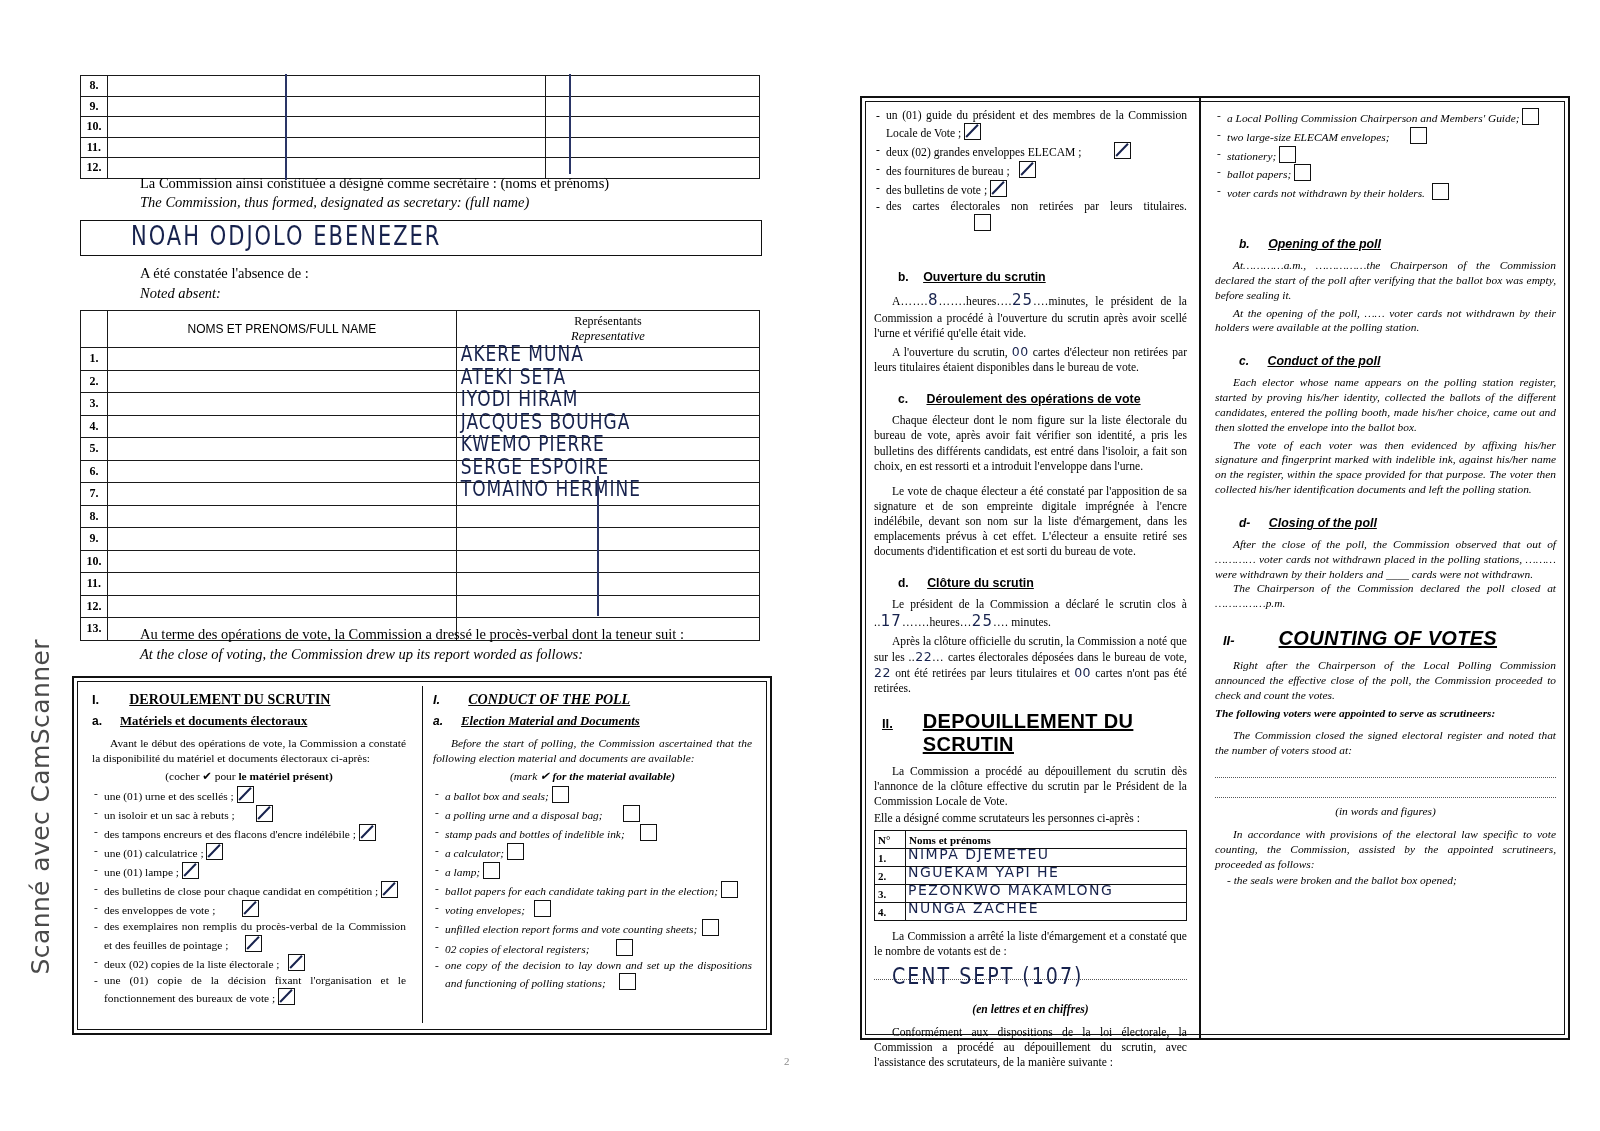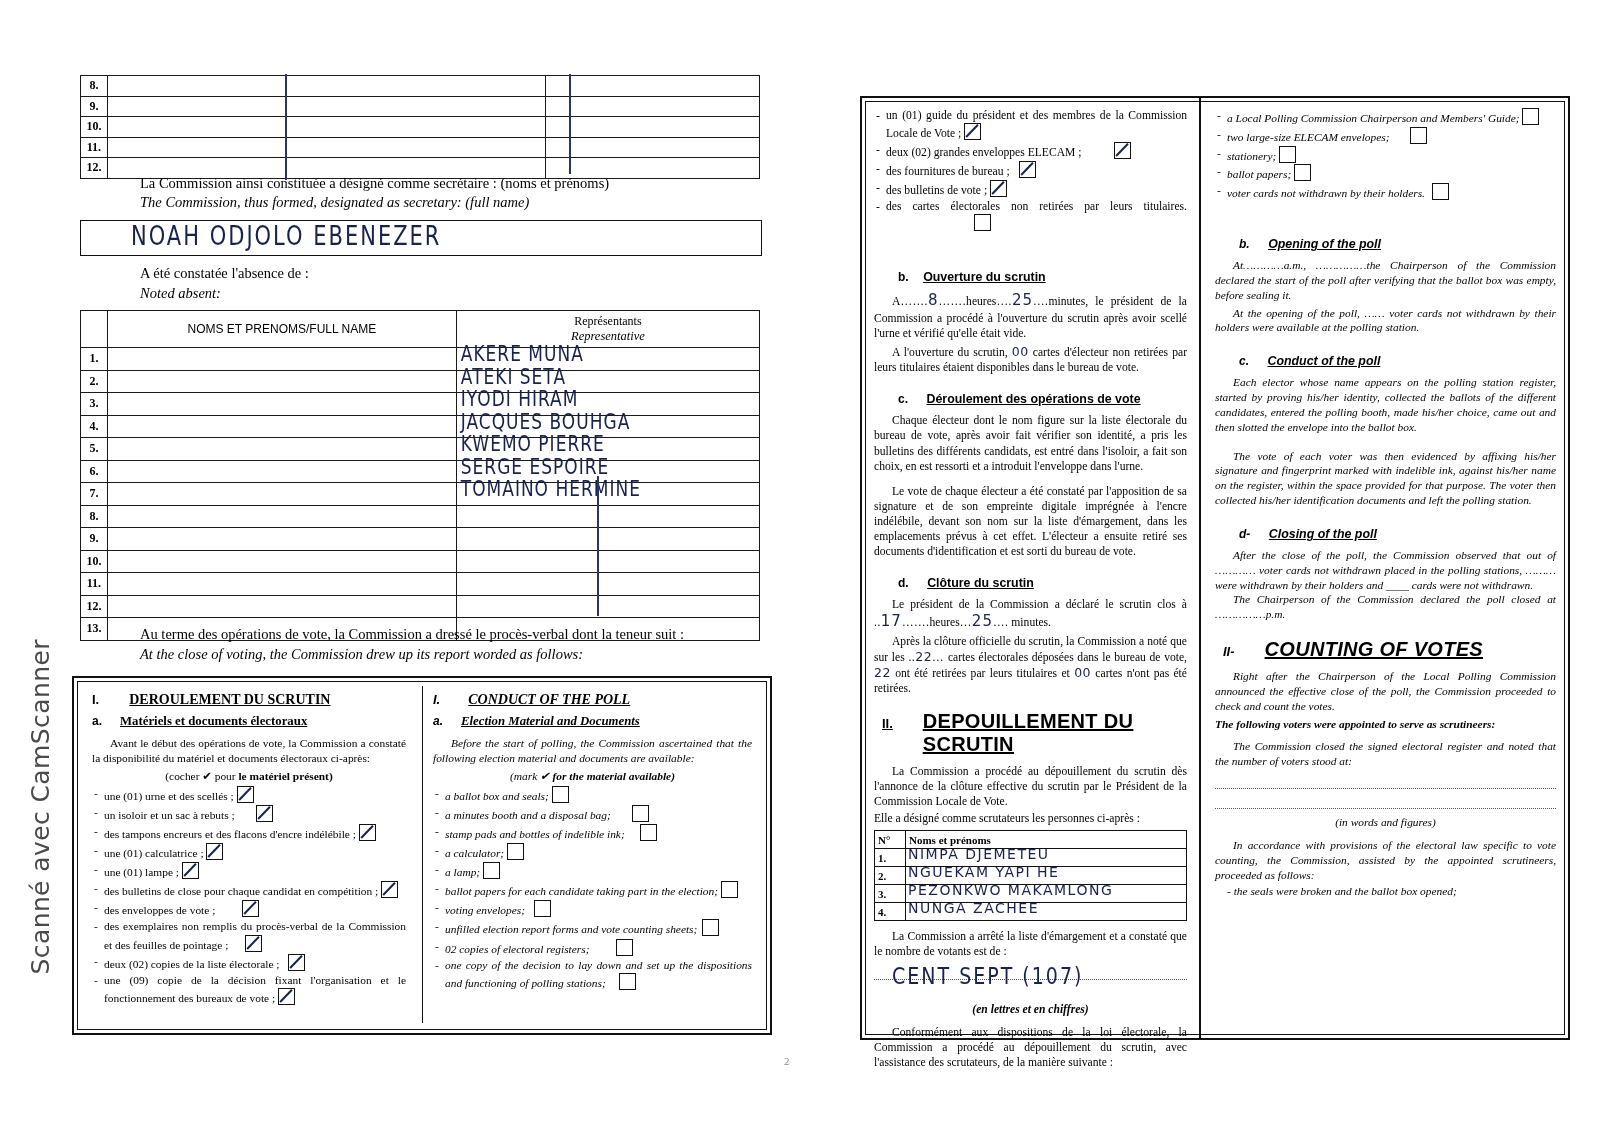--- a/index.html
+++ b/index.html
@@ -275,40 +275,40 @@
         <ul class="items body-fr" id="fr-items">
             <li><span>une (01) urne et des scellés ; </span><span class="cbox checked" style="margin-left: 0px;"></span></li>
             <li><span>un isoloir et un sac à rebuts ; </span><span class="cbox checked" style="margin-left: 18px;"></span></li>
             <li><span>des tampons encreurs et des flacons d'encre indélébile ; </span><span class="cbox checked" style="margin-left: 0px;"></span></li>
             <li><span>une (01) calculatrice ; </span><span class="cbox checked" style="margin-left: 0px;"></span></li>
             <li><span>une (01) lampe ; </span><span class="cbox checked" style="margin-left: 0px;"></span></li>
             <li><span>des bulletins de close pour chaque candidat en compétition ; </span><span class="cbox checked" style="margin-left: 0px;"></span></li>
             <li><span>des enveloppes de vote ; </span><span class="cbox checked" style="margin-left: 24px;"></span></li>
             <li><span>des exemplaires non remplis du procès-verbal de la Commission et des feuilles de pointage ; </span><span class="cbox checked" style="margin-left: 14px;"></span></li>
             <li><span>deux (02) copies de la liste électorale ; </span><span class="cbox checked" style="margin-left: 6px;"></span></li>
-            <li><span>une (09) copie de la décision fixant l'organisation et le fonctionnement des bureaux de vote ; </span><span class="cbox checked" style="margin-left: 0px;"></span></li>
+            <li><span>une (01) copie de la décision fixant l'organisation et le fonctionnement des bureaux de vote ; </span><span class="cbox checked" style="margin-left: 0px;"></span></li>
           </ul>
       </div>
 
       <div style="position:absolute;left:348px;top:8px;width:340px;height:337px;padding:6px 10px;box-sizing:border-box;border-left:1.8px solid #111;">
         <div style="display:flex;gap:28px;align-items:baseline;margin-bottom:6px;">
           <span class="romnum" style="font-style:italic">I.</span>
           <span class="col-title itl">CONDUCT OF THE POLL</span>
         </div>
         <div style="display:flex;gap:18px;align-items:baseline;margin-bottom:7px;">
           <span class="romnum" style="font-size:12px;font-style:italic">a.</span>
           <span class="col-title itl" style="font-size:12.8px">Election Material and Documents</span>
         </div>
         <div class="body-en indent">Before the start of polling, the Commission ascertained that the following election material and documents are available:</div>
         <div class="body-en center" style="margin:3px 0 2px 0;">
           <span>(mark ✔</span> <b>for the material available)</b>
         </div>
         <ul class="items body-en" id="en-items">
             <li><span>a ballot box and seals; </span><span class="cbox" style="margin-left: 0px;"></span></li>
-            <li><span>a minutes booth and a disposal bag; </span><span class="cbox" style="margin-left: 18px;"></span></li>
+            <li><span>a polling urne and a disposal bag; </span><span class="cbox" style="margin-left: 18px;"></span></li>
             <li><span>stamp pads and bottles of indelible ink; </span><span class="cbox" style="margin-left: 12px;"></span></li>
             <li><span>a calculator; </span><span class="cbox" style="margin-left: 0px;"></span></li>
             <li><span>a lamp; </span><span class="cbox" style="margin-left: 0px;"></span></li>
             <li><span>ballot papers for each candidate taking part in the election; </span><span class="cbox" style="margin-left: 0px;"></span></li>
             <li><span>voting envelopes; </span><span class="cbox" style="margin-left: 6px;"></span></li>
             <li><span>unfilled election report forms and vote counting sheets; </span><span class="cbox" style="margin-left: 2px;"></span></li>
             <li><span>02 copies of electoral registers; </span><span class="cbox" style="margin-left: 24px;"></span></li>
             <li><span>one copy of the decision to lay down and set up the dispositions and functioning of polling stations; </span><span class="cbox" style="margin-left: 10px;"></span></li>
           </ul>
       </div>
@@ -428,30 +428,30 @@
           <span class="sub i" style="margin-left:14px">Opening of the poll</span>
         </div>
         <div class="h-en indent">At…………a.m., ……………the Chairperson of the Commission declared the start of the poll after verifying that the ballot box was empty, before sealing it.</div>
         <div class="h-en indent" style="margin-top:3px">At the opening of the poll, …… voter cards not withdrawn by their holders were available at the polling station.</div>
 
         <div style="margin:16px 0 6px 24px;">
           <span class="romnum" style="font-size:12px;font-style:italic">c.</span>
           <span class="sub i" style="margin-left:14px">Conduct of the poll</span>
         </div>
         <div class="h-en indent">Each elector whose name appears on the polling station register, started by proving his/her identity, collected the ballots of the different candidates, entered the polling booth, made his/her choice, came out and then slotted the envelope into the ballot box.</div>
-        <div class="h-en indent" style="margin-top:14px">The vote of each voter was then evidenced by affixing his/her signature and fingerprint marked with indelible ink, against his/her name on the register, within the space provided for that purpose. The voter then collected his/her identification documents and left the polling station.</div>
+        <div class="h-en indent" style="margin-top:3px">The vote of each voter was then evidenced by affixing his/her signature and fingerprint marked with indelible ink, against his/her name on the register, within the space provided for that purpose. The voter then collected his/her identification documents and left the polling station.</div>
 
         <div style="margin:16px 0 6px 24px;">
           <span class="romnum" style="font-size:12px;font-style:italic">d-</span>
           <span class="sub i" style="margin-left:14px">Closing of the poll</span>
         </div>
         <div class="h-en indent" style="margin-top:3px">After the close of the poll, the Commission observed that out of ………… voter cards not withdrawn placed in the polling stations, ……… were withdrawn by their holders and ____ cards were not withdrawn.</div>
         <div class="h-en indent">The Chairperson of the Commission declared the poll closed at ……………p.m.</div>
 
-        <div style="display:flex;gap:30px;align-items:baseline;margin:16px 0 8px 8px;">
+        <div style="display:flex;gap:44px;align-items:baseline;margin:16px 0 8px 8px;">
           <span class="romnum" style="font-style:italic">II-</span>
           <span class="bighead i">COUNTING OF VOTES</span>
         </div>
         <div class="h-en indent">Right after the Chairperson of the Local Polling Commission announced the effective close of the poll, the Commission proceeded to check and count the votes.</div>
         <div class="h-en" style="margin-top:3px;font-weight:bold;">The following voters were appointed to serve as scrutineers:</div>
 
 
         <div class="h-en indent" style="margin-top:8px">The Commission closed the signed electoral register and noted that the number of voters stood at:</div>
         <div class="ul-line"></div>
         <div class="ul-line"></div>

